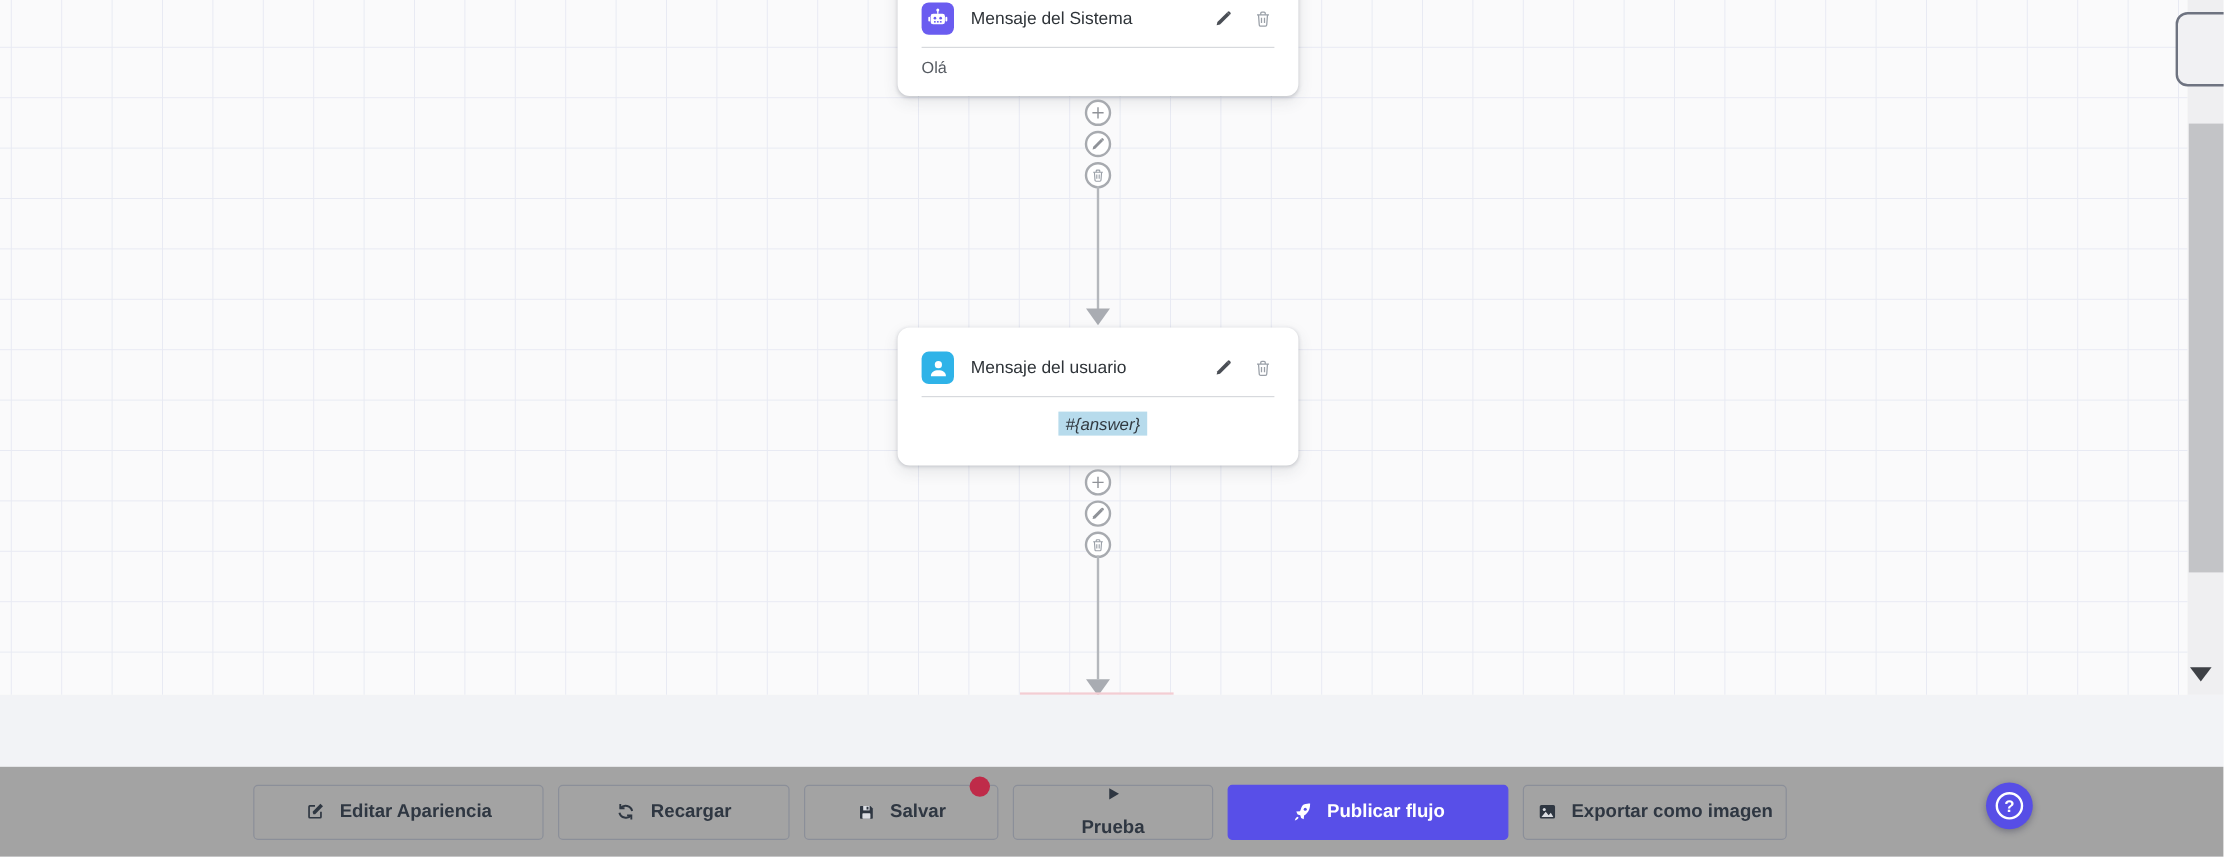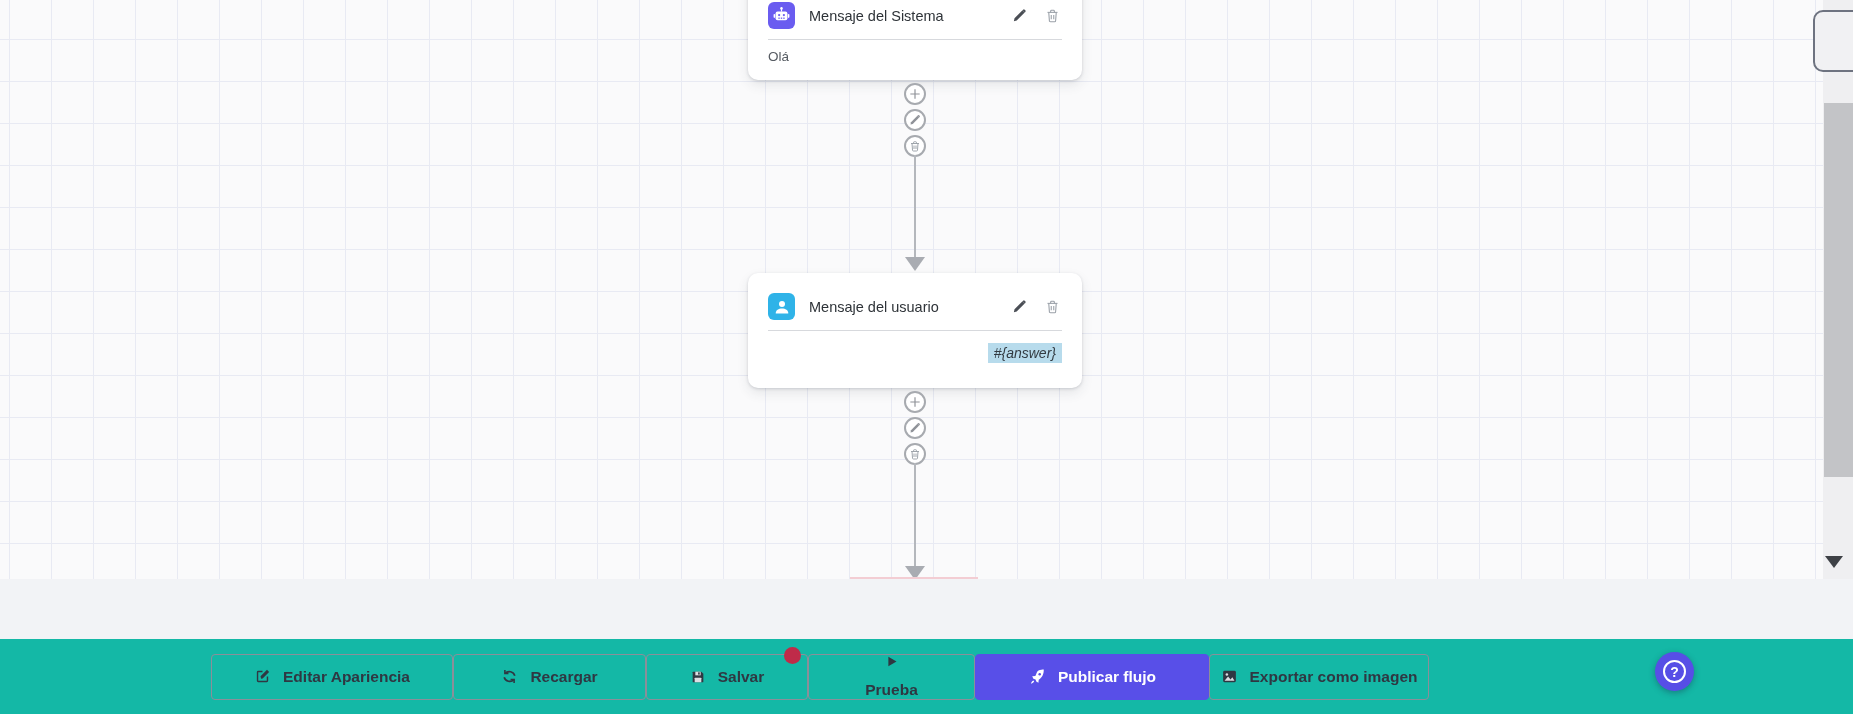--- a/index.html
+++ b/index.html
@@ -45,21 +45,21 @@
   .node-icon.system { background: #6a5cf0; }
   .node-icon.user   { background: #2fb3e8; }
 
   .node-title { flex: 1; font-weight: 400; font-size: 14.5px; color: #2e3338; }
 
   .node-action { background: none; border: 0; padding: 2px; cursor: pointer; display: flex; align-items: center; }
 
   .node-divider { border: 0; border-top: 1px solid #d7d9dd; margin: 0 20px; }
 
   .node-body { padding: 9px 20px 0; font-size: 13.5px; color: #565b62; }
-  .node-2 .node-body { text-align: right; padding-top: 14px; padding-left: 28px; }
+  .node-2 .node-body { text-align: center; padding-top: 14px; padding-left: 28px; }
 
   .var-chip {
     background: #b7dbec; color: #323a41;
     font-style: italic; font-size: 14px;
     padding: 2px 6px;
   }
 
   
   .connector-stack {
     position: absolute; left: 904px;
@@ -105,22 +105,22 @@
     width: 52px; height: 62px;
     border: 2px solid #6e7380; border-radius: 10px;
     background: #f1f1f3;
   }
 
   
   .footer-strip { position: absolute; left: 0; top: 579px; width: 1853px; height: 60px; background: #f2f3f6; }
 
   .toolbar {
     position: absolute; left: 0; top: 639px; width: 1853px; height: 75px;
-    background: #14b8a6;
-    display: flex; align-items: center; 
+    background: #a3a3a3;
+    display: flex; align-items: center; gap: 12px;
     padding-left: 211px;
   }
 
   .tb-btn {
     height: 46px;
     display: flex; align-items: center; justify-content: center; gap: 12px;
     border: 1px solid #8b8f99; border-radius: 4px;
     background: transparent;
     color: #2f3742; font-weight: 700; font-size: 15.5px;
     font-family: inherit; cursor: pointer;

